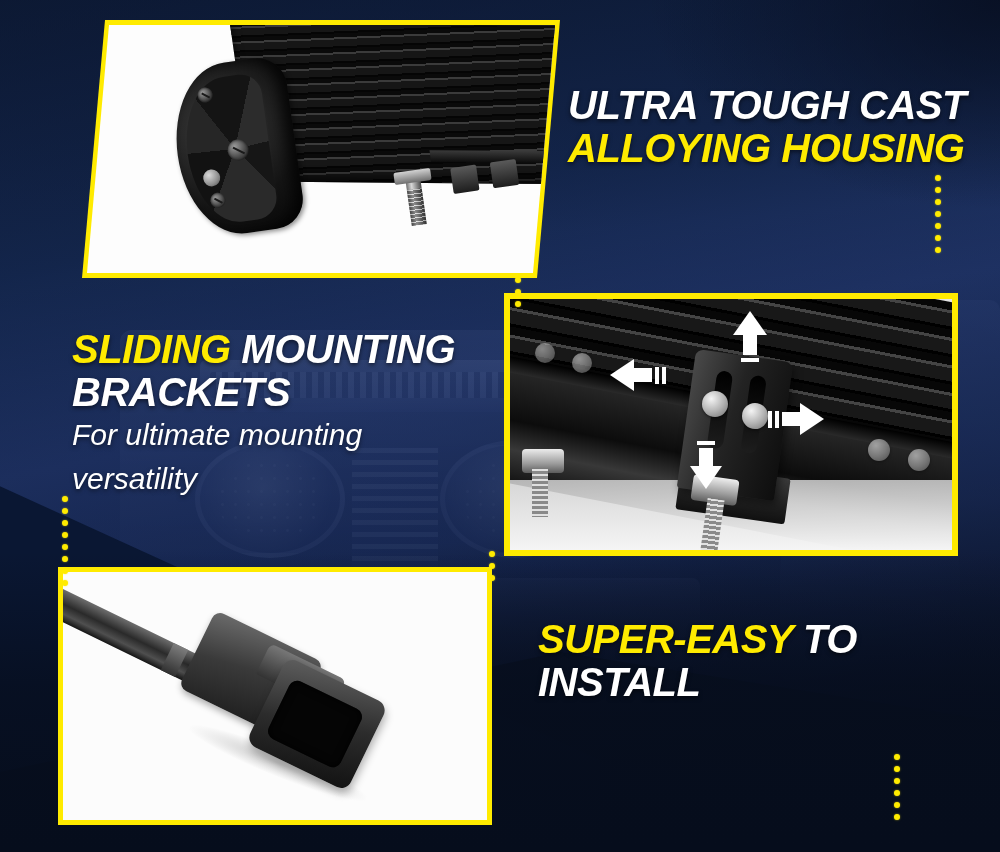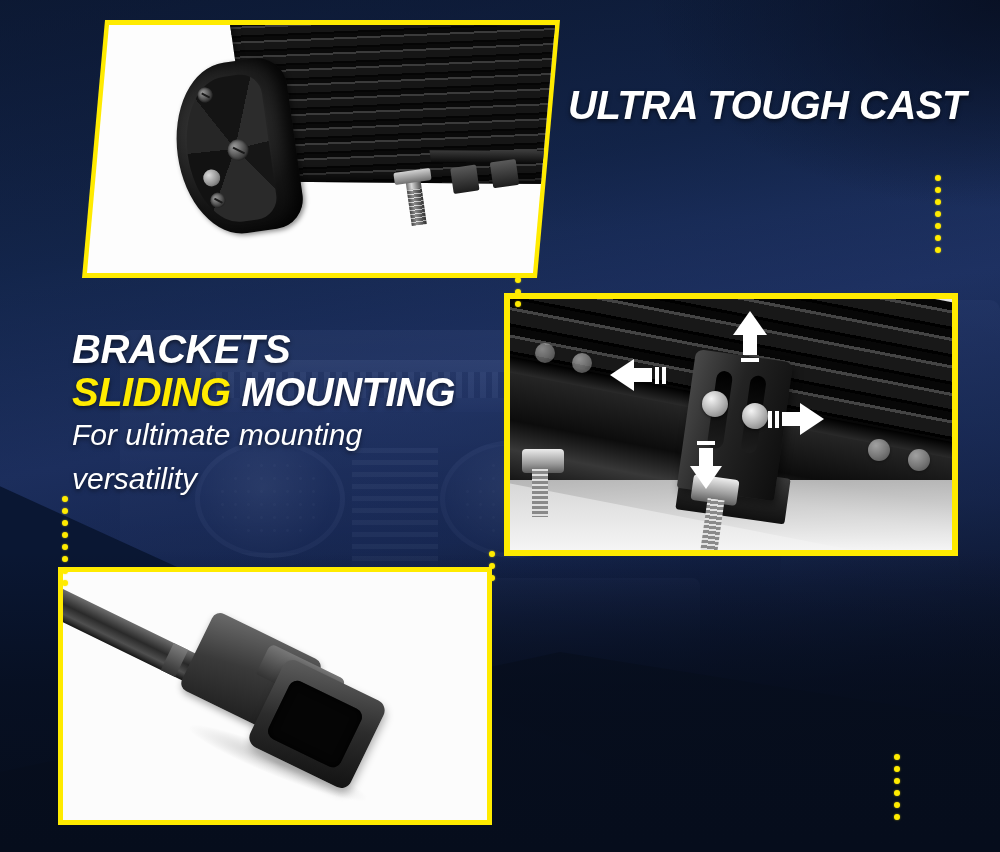--- a/index.html
+++ b/index.html
@@ -455,30 +455,33 @@
         <div class="plug-body"></div>
         <div class="plug-latch"></div>
         <div class="plug-head"></div>
         <div class="plug-cavity"></div>
       </div>
     </div>
   </div>
 
   <div class="hgroup" id="text-housing">
     <div class="headline">ULTRA TOUGH CAST</div>
+    <div class="headline hl-y">ALLOYING HOUSING</div>
   </div>
 
   <div class="hgroup" id="text-brackets">
+    <div class="headline"><span class="hl-y">SLIDING</span><span> MOUNTING</span></div>
     <div class="headline">BRACKETS</div>
-    <div class="headline"><span class="hl-y">SLIDING</span><span> MOUNTING</span></div>
     <div class="subline">For ultimate mounting</div>
     <div class="subline" style="margin-top:10px">versatility</div>
   </div>
 
   <div class="hgroup" id="text-install">
+    <div class="headline"><span class="hl-y">SUPER-EASY</span><span> TO</span></div>
+    <div class="headline">INSTALL</div>
   </div>
 
   <div class="dots" id="dots-housing">
       <i></i>
       <i></i>
       <i></i>
       <i></i>
       <i></i>
       <i></i>
       <i></i>

